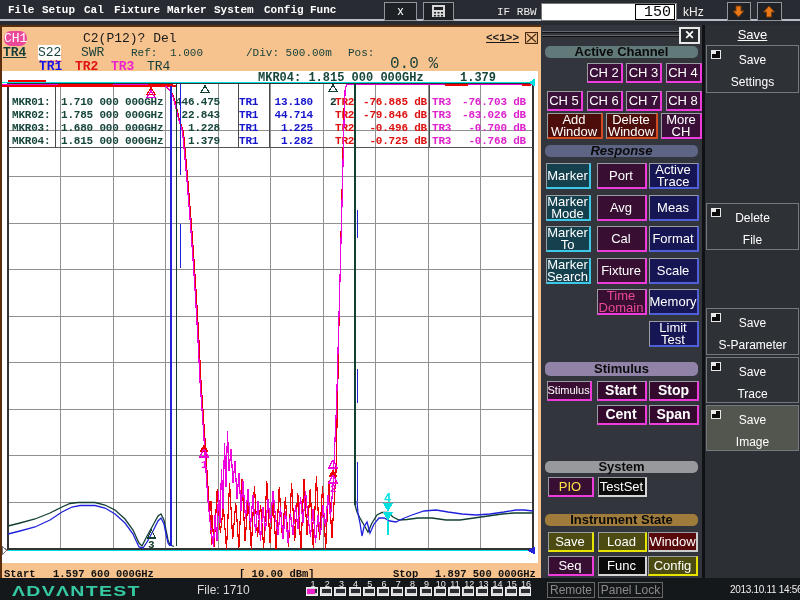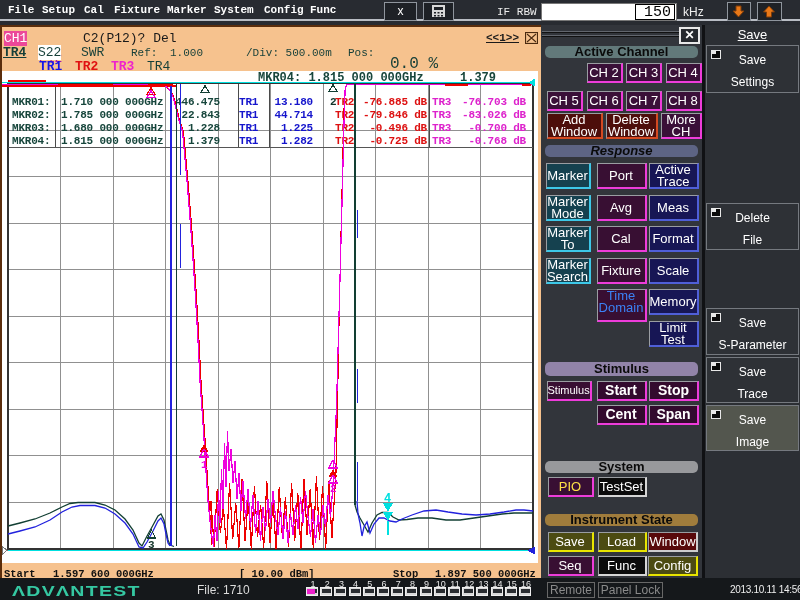--- a/index.html
+++ b/index.html
@@ -63,21 +63,21 @@
         <path d="M8 3 L13 3 L13 8 L16 8 L10.5 14 L5 8 L8 8 Z" fill="#e87818" stroke="#803c08" stroke-width="1"></path>
       </svg>
  </div>
  <div class="tbtn" style="left:757px;width:25px;">
   <svg width="23" height="17" viewBox="0 0 23 17">
         <path d="M8.5 14 L13.5 14 L13.5 9 L16.5 9 L11 3 L5.5 9 L8.5 9 Z" fill="#e87818" stroke="#803c08" stroke-width="1"></path>
       </svg>
  </div>
 </div>
 <div id="win">
- <span class="hdr" style="left:2px;top:4px;background:#ec4899;color:#fff;">CH1</span>
+ <span class="hdr" style="left:2px;top:4px;background:#ec4899;color:#fff;border-radius:7px;">CH1</span>
  <span class="hdr" style="left:37px;top:4px;color:#a21caf;margin-top:20px;">P12</span>
  <span class="hdr" style="left:81px;top:4px;color:#1a1a1a;">C2(P12)? Del</span>
  <span class="hdr" style="left:1px;top:18px;font-weight:bold;text-decoration:underline;">TR4</span>
  <span class="hdr" style="left:36px;top:18px;background:#fff;">S22</span>
  <span class="hdr" style="left:79px;top:18px;">SWR</span>
  <span class="hdr" style="left:129px;top:20px;font-size:11px;">Ref:</span>
  <span class="hdr" style="left:168px;top:20px;font-size:11px;">1.000</span>
  <span class="hdr" style="left:244px;top:20px;font-size:11px;">/Div: 500.00m</span>
  <span class="hdr" style="left:346px;top:20px;font-size:11px;">Pos:</span>
  <span class="hdr" style="left:388px;top:28px;font-size:16px;">0.0 %</span>
@@ -203,21 +203,21 @@
 <div class="btn" style="left:107.5px;top:138px;width:50px;height:26px;background:#171655;border-top:1px solid #9a9da2;border-left:1px solid #9a9da2;border-bottom:2px solid #4f5fd8;border-right:2px solid #4f5fd8;font-size:13px;font-weight:normal;line-height:12px;color:#fff;">Active<br>Trace</div>
 <div class="btn" style="left:4.5px;top:170px;width:45px;height:26px;background:#15414f;border-top:1px solid #9a9da2;border-left:1px solid #9a9da2;border-bottom:2px solid #3dc8e8;border-right:2px solid #3dc8e8;font-size:13px;font-weight:normal;line-height:12px;color:#fff;">Marker<br>Mode</div>
 <div class="btn" style="left:55.5px;top:170px;width:50px;height:26px;background:#380f33;border-top:1px solid #9a9da2;border-left:1px solid #9a9da2;border-bottom:2px solid #ee3cda;border-right:2px solid #ee3cda;font-size:13px;font-weight:normal;line-height:23px;color:#fff;">Avg</div>
 <div class="btn" style="left:107.5px;top:170px;width:50px;height:26px;background:#171655;border-top:1px solid #9a9da2;border-left:1px solid #9a9da2;border-bottom:2px solid #4f5fd8;border-right:2px solid #4f5fd8;font-size:13px;font-weight:normal;line-height:23px;color:#fff;">Meas</div>
 <div class="btn" style="left:4.5px;top:201px;width:45px;height:26px;background:#15414f;border-top:1px solid #9a9da2;border-left:1px solid #9a9da2;border-bottom:2px solid #3dc8e8;border-right:2px solid #3dc8e8;font-size:13px;font-weight:normal;line-height:12px;color:#fff;">Marker<br>To</div>
 <div class="btn" style="left:55.5px;top:201px;width:50px;height:26px;background:#380f33;border-top:1px solid #9a9da2;border-left:1px solid #9a9da2;border-bottom:2px solid #ee3cda;border-right:2px solid #ee3cda;font-size:13px;font-weight:normal;line-height:23px;color:#fff;">Cal</div>
 <div class="btn" style="left:107.5px;top:201px;width:50px;height:26px;background:#171655;border-top:1px solid #9a9da2;border-left:1px solid #9a9da2;border-bottom:2px solid #4f5fd8;border-right:2px solid #4f5fd8;font-size:13px;font-weight:normal;line-height:23px;color:#fff;">Format</div>
 <div class="btn" style="left:4.5px;top:233px;width:45px;height:26px;background:#15414f;border-top:1px solid #9a9da2;border-left:1px solid #9a9da2;border-bottom:2px solid #3dc8e8;border-right:2px solid #3dc8e8;font-size:13px;font-weight:normal;line-height:12px;color:#fff;">Marker<br>Search</div>
 <div class="btn" style="left:55.5px;top:233px;width:50px;height:26px;background:#380f33;border-top:1px solid #9a9da2;border-left:1px solid #9a9da2;border-bottom:2px solid #ee3cda;border-right:2px solid #ee3cda;font-size:13px;font-weight:normal;line-height:23px;color:#fff;">Fixture</div>
 <div class="btn" style="left:107.5px;top:233px;width:50px;height:26px;background:#171655;border-top:1px solid #9a9da2;border-left:1px solid #9a9da2;border-bottom:2px solid #4f5fd8;border-right:2px solid #4f5fd8;font-size:13px;font-weight:normal;line-height:23px;color:#fff;">Scale</div>
-<div class="btn" style="left:55.5px;top:264px;width:50px;height:33px;background:#380f33;border-top:1px solid #9a9da2;border-left:1px solid #9a9da2;border-bottom:2px solid #ee3cda;border-right:2px solid #ee3cda;font-size:13px;font-weight:normal;line-height:12px;color:#3b82f6;">Time<br>Domain</div>
+<div class="btn" style="left:55.5px;top:264px;width:50px;height:26px;background:#380f33;border-top:1px solid #9a9da2;border-left:1px solid #9a9da2;border-bottom:2px solid #ee3cda;border-right:2px solid #ee3cda;font-size:13px;font-weight:normal;line-height:12px;color:#ec4899;">Time<br>Domain</div>
 <div class="btn" style="left:107.5px;top:264px;width:50px;height:26px;background:#171655;border-top:1px solid #9a9da2;border-left:1px solid #9a9da2;border-bottom:2px solid #4f5fd8;border-right:2px solid #4f5fd8;font-size:13px;font-weight:normal;line-height:23px;color:#fff;">Memory</div>
 <div class="btn" style="left:107.5px;top:296px;width:50px;height:26px;background:#171655;border-top:1px solid #9a9da2;border-left:1px solid #9a9da2;border-bottom:2px solid #4f5fd8;border-right:2px solid #4f5fd8;font-size:13px;font-weight:normal;line-height:12px;color:#fff;">Limit<br>Test</div>
 <div class="shead" style="top:337px;height:14px;line-height:14px;background:#9183a8;">Stimulus</div>
 <div class="btn" style="left:5.5px;top:356px;width:45px;height:20px;background:#380f33;border-top:1px solid #9a9da2;border-left:1px solid #9a9da2;border-bottom:2px solid #ee3cda;border-right:2px solid #ee3cda;font-size:11px;font-weight:normal;line-height:17px;color:#fff;">Stimulus</div>
 <div class="btn" style="left:55.5px;top:356px;width:50px;height:20px;background:#330a2e;border-top:1px solid #9a9da2;border-left:1px solid #9a9da2;border-bottom:2px solid #ee3cda;border-right:2px solid #ee3cda;font-size:14px;font-weight:bold;line-height:17px;color:#fff;">Start</div>
 <div class="btn" style="left:108px;top:356px;width:50px;height:20px;background:#330a2e;border-top:1px solid #9a9da2;border-left:1px solid #9a9da2;border-bottom:2px solid #ee3cda;border-right:2px solid #ee3cda;font-size:14px;font-weight:bold;line-height:17px;color:#fff;">Stop</div>
 <div class="btn" style="left:55.5px;top:380px;width:50px;height:20px;background:#330a2e;border-top:1px solid #9a9da2;border-left:1px solid #9a9da2;border-bottom:2px solid #ee3cda;border-right:2px solid #ee3cda;font-size:14px;font-weight:bold;line-height:17px;color:#fff;">Cent</div>
 <div class="btn" style="left:108px;top:380px;width:50px;height:20px;background:#330a2e;border-top:1px solid #9a9da2;border-left:1px solid #9a9da2;border-bottom:2px solid #ee3cda;border-right:2px solid #ee3cda;font-size:14px;font-weight:bold;line-height:17px;color:#fff;">Span</div>
 <div class="shead" style="top:436px;height:12px;line-height:12px;background:#98999c;">System</div>
 <div class="btn" style="left:6.5px;top:452px;width:46px;height:20px;background:#380f33;border-top:1px solid #9a9da2;border-left:1px solid #9a9da2;border-bottom:2px solid #ee3cda;border-right:2px solid #ee3cda;font-size:13px;font-weight:normal;line-height:17px;color:#fde047;">PIO</div>

